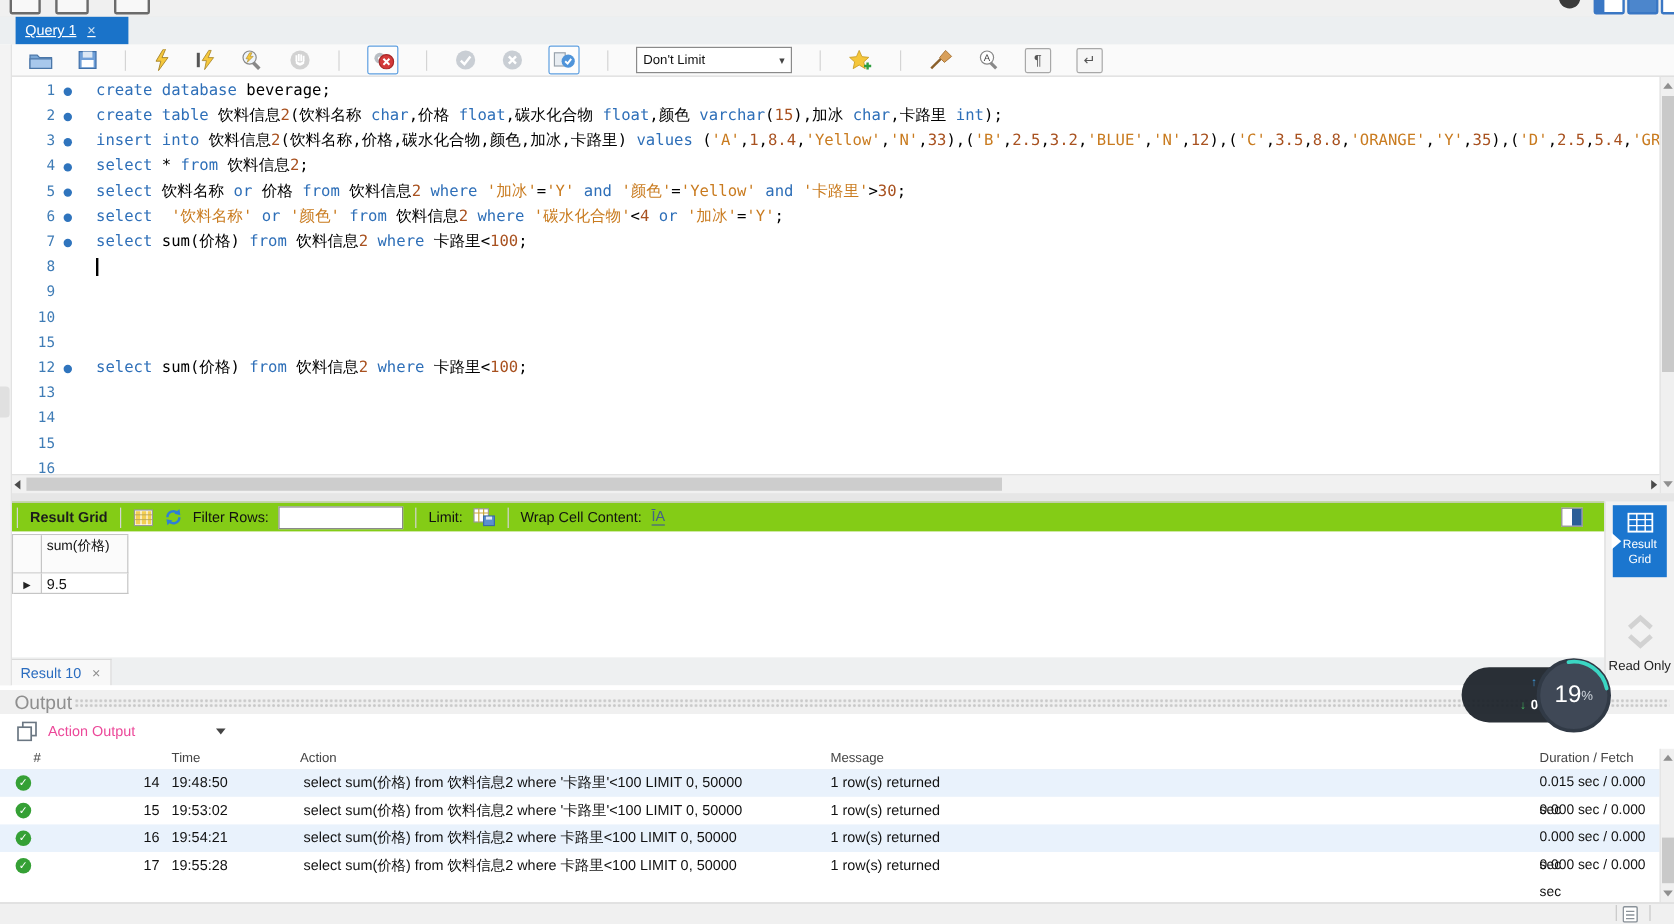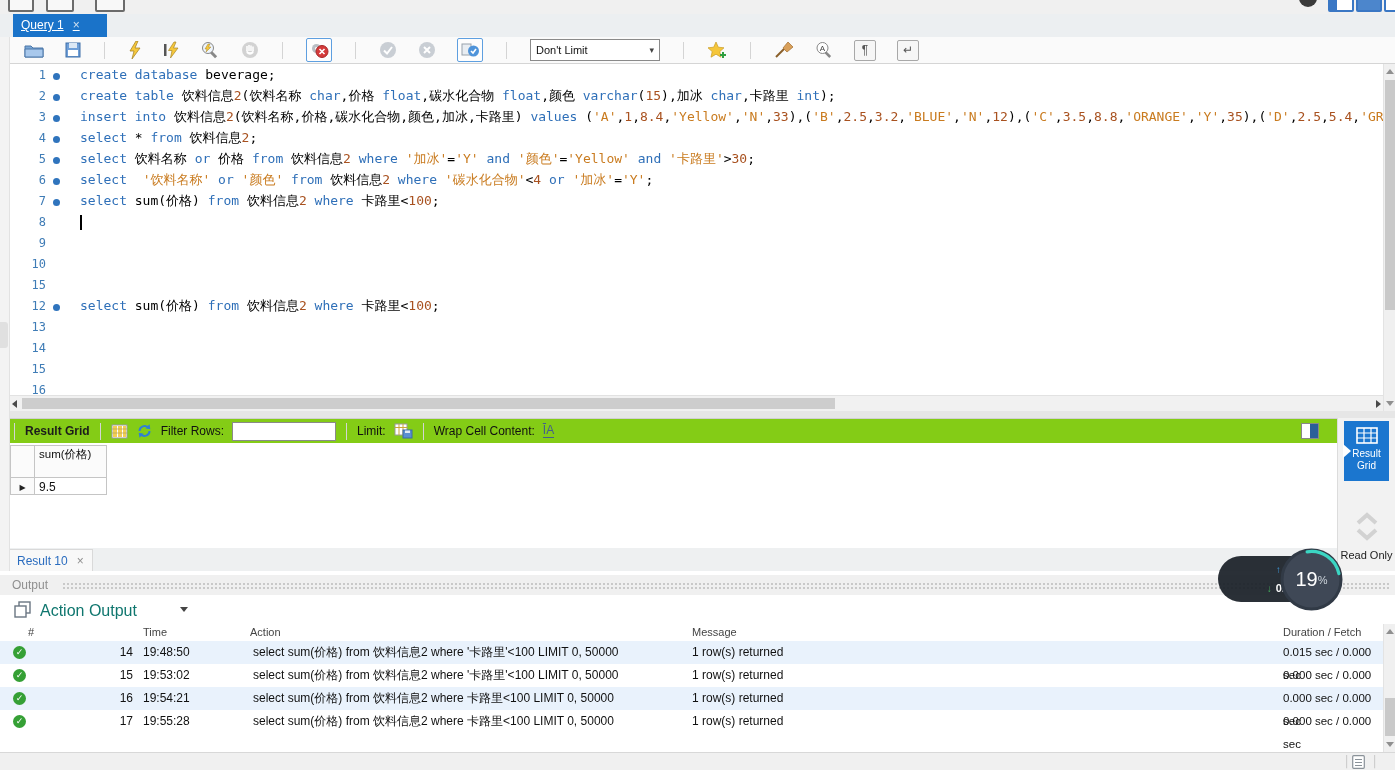--- a/index.html
+++ b/index.html
@@ -82,26 +82,26 @@
   .sp-chevrons{position:absolute;left:17px;top:93px;}
   .sp-readonly{position:absolute;left:0;top:131px;width:100%;text-align:center;font-size:11px;color:#222;}
   
   .result-tab-row{position:absolute;left:0;top:548px;width:1337px;height:23px;background:#eef0f1;}
   .result-tab{position:absolute;left:8px;top:1px;height:22px;background:#f8f8f8;border:1px solid #d9d9d9;border-bottom:none;
               display:flex;align-items:center;gap:9px;padding:0 8px;font-size:12px;color:#2a6cbf;}
   .result-tab .tab-close{color:#8f8f8f;}
   
   .output-panel{position:absolute;left:0;top:571px;width:1395px;height:181px;background:#fff;}
   .output-bar{position:absolute;left:0;top:4px;width:1395px;height:20px;background:#f0f0f0;}
-  .output-label{position:absolute;left:12px;top:3px;font-size:12px;color:#8f8f8f;}
+  .output-label{position:absolute;left:12px;top:3px;font-size:16px;color:#8f8f8f;}
   .dots{position:absolute;left:62px;top:7px;right:4px;height:8px;
         background-image:radial-gradient(circle,#c9c9c9 1px,transparent 1.3px);background-size:4px 4px;}
   .action-row{position:absolute;left:0;top:27px;width:1383px;height:24px;background:#fff;}
   .ao-icon{position:absolute;left:14px;top:3px;}
-  .ao-label{position:absolute;left:40px;top:4px;font-size:16px;color:#0f766e;}
+  .ao-label{position:absolute;left:40px;top:4px;font-size:12px;color:#ec4899;}
   .ao-arrow{position:absolute;left:180px;top:9px;width:0;height:0;border-left:4px solid transparent;border-right:4px solid transparent;border-top:5px solid #444;}
   .otable-header{position:absolute;left:0;top:53px;width:1383px;height:17px;font-size:11px;color:#444;border-bottom:1px solid #ededed;}
   .oh{position:absolute;top:2px;}
   .oh1{left:28px}.oh2{left:143px}.oh3{left:250px}.oh4{left:692px}.oh5{left:1283px}
   .output-row{position:absolute;left:0;width:1383px;height:23px;font-size:12px;line-height:23px;color:#111;}
   .output-row.alt{background:#e9f2fc;}
   .status-ok{position:absolute;left:13px;top:5px;width:13px;height:13px;border-radius:50%;background:#35a035;color:#fff;
              font-size:9px;line-height:13px;text-align:center;}
   .oc-num{position:absolute;left:35px;width:98px;text-align:right;}
   .oc-time{position:absolute;left:143px;}

